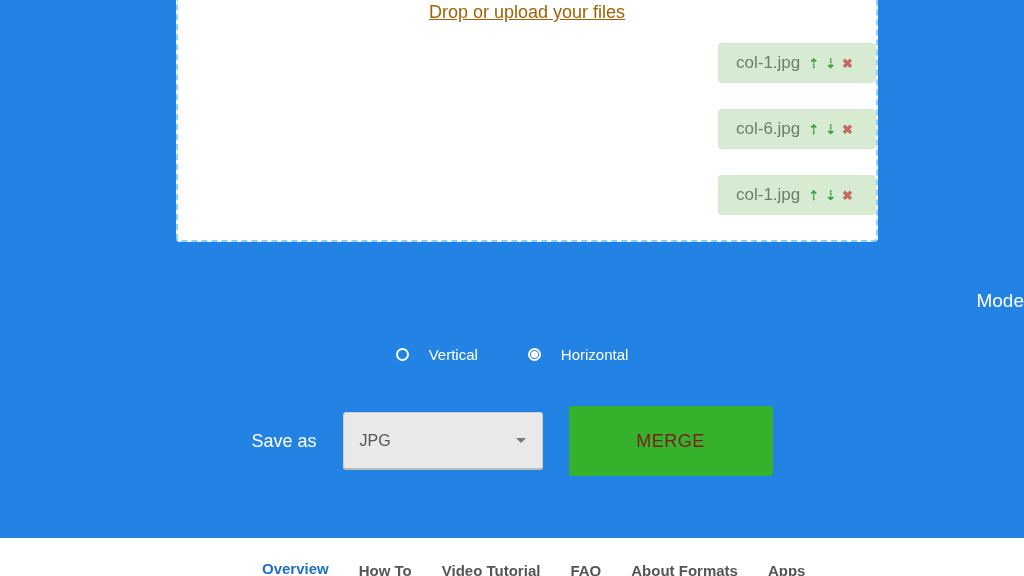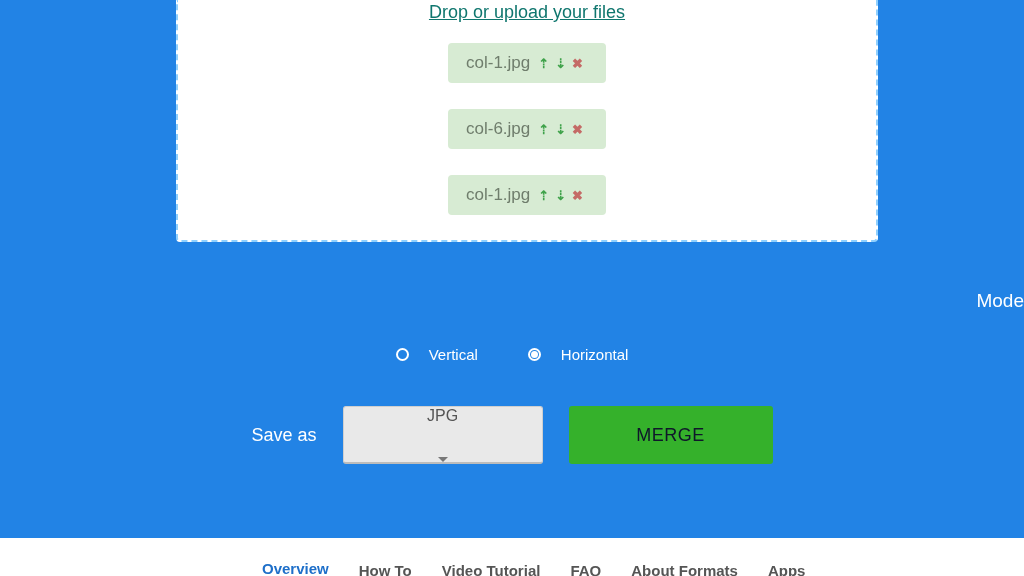--- a/index.html
+++ b/index.html
@@ -23,28 +23,28 @@
     width: 702px;
     height: 242px;
     background: #fff;
     border: 2px dashed #8fd0ff;
     border-top: none; 
     border-radius: 0 0 4px 4px;
     text-align: center;
     padding-top: 2px;
   }
   .drop-title {
-    color: #0f766e;
+    color: #a16207;
     font-size: 18px;
     text-decoration: underline;
     display: inline-block;
     margin-top: 0px;
     margin-bottom: 20px;
   }
-  .file-list { display: flex; flex-direction: column; align-items: center; gap: 26px; }
+  .file-list { display: flex; flex-direction: column; align-items: flex-end; gap: 26px; }
   .file-pill {
     background: #d7ebd3;
     border-radius: 4px;
     padding: 10px 14px 10px 18px;
     display: flex;
     align-items: center;
     gap: 6px;
     min-width: 158px;
   }
   .file-name { color: #6f7d6c; font-size: 17px; margin-right: 2px; white-space: nowrap;}
@@ -99,33 +99,32 @@
     border: 1px solid #cfcfcf;
     border-bottom: 2px solid #bcbcbc;
     border-radius: 3px;
     display: flex;
     align-items: center;
     justify-content: space-between;
     padding: 0 16px;
     color: #555;
     font-size: 16px;
     cursor: pointer;
-    flex-direction: column;
   }
   .select .tri {
     width: 0; height: 0;
     border-left: 5px solid transparent;
     border-right: 5px solid transparent;
     border-top: 5px solid #787878;
   }
   .merge-btn {
     width: 204px;
-    height: 58px;
+    height: 70px;
     background: #35b12b;
-    color: #0f172a;
+    color: #7f1d1d;
     border: none;
     border-radius: 3px;
     font-size: 18px;
     letter-spacing: 0.5px;
     cursor: pointer;
   }
 
   .footer {
     position: absolute;
     top: 538px; left: 0;

